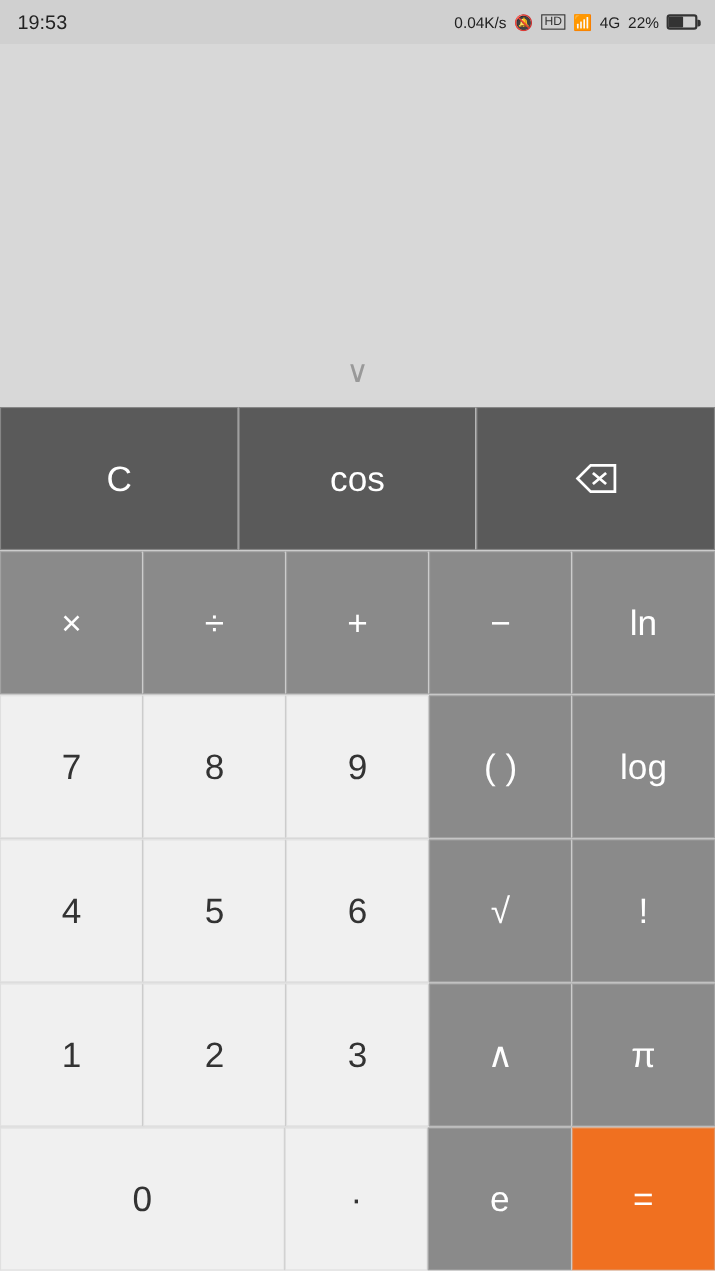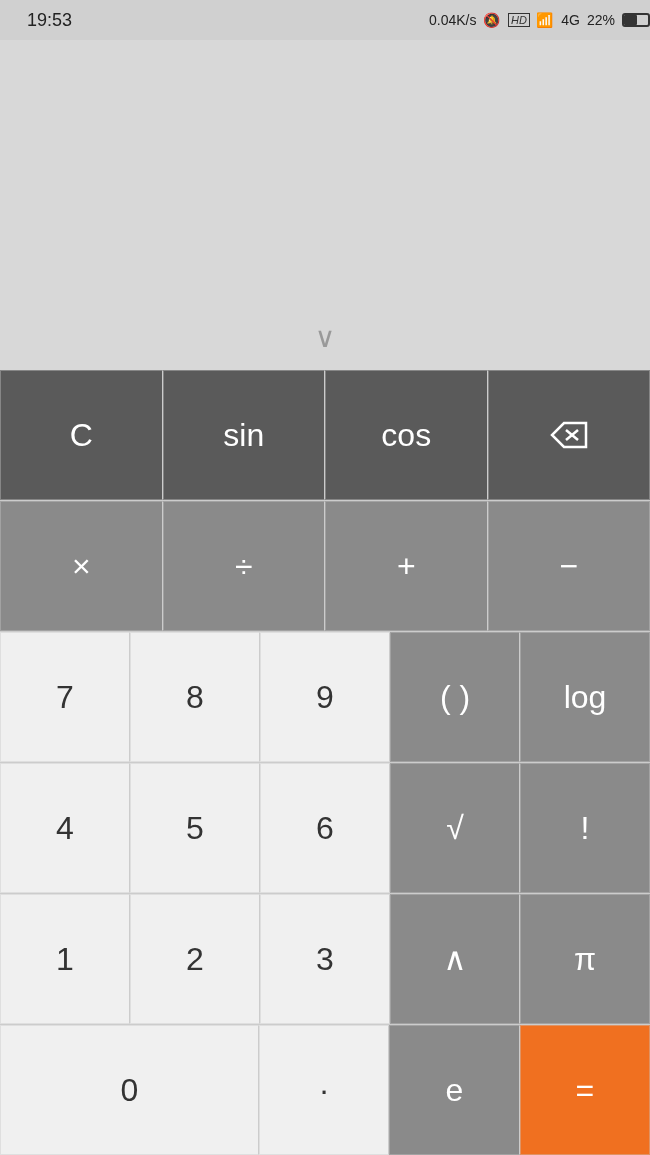--- a/index.html
+++ b/index.html
@@ -12,24 +12,23 @@
       display: flex;
       flex-direction: column;
       overflow: hidden;
     }
 
     
     .status-bar {
       display: flex;
       justify-content: space-between;
       align-items: center;
-      padding: 6px 0;
+      padding: 6px 16px;
       height: 40px;
       background: #d0d0d0;
-      margin-left: 27px;
     }
     .status-time {
       font-size: 18px;
       font-weight: 500;
       color: #222;
     }
     .status-right {
       display: flex;
       align-items: center;
       gap: 7px;
@@ -112,55 +111,55 @@
     }
   </style>
 </head>
 <body>
 
 <div class="status-bar">
   <span class="status-time">19:53</span>
   <div class="status-right">
     <span>0.04K/s</span>
     <span>🔕</span>
-    <span style="font-size:11px;border:1px solid #333;padding:0 2px;color:#333;font-style:italic;">HD</span>
+    <span style="font-size:11px;border:1px solid #333;padding:0 2px;color:#333;">HD</span>
     <span>📶</span>
     <span>4G</span>
     <span>22%</span>
     <span style="display:inline-block;width:28px;height:14px;border:2px solid #333;border-radius:3px;position:relative;vertical-align:middle;">
       <span style="display:block;width:54%;height:100%;background:#333;border-radius:1px;"></span>
       <span style="position:absolute;right:-5px;top:3px;width:3px;height:6px;background:#333;border-radius:0 2px 2px 0;"></span>
     </span>
   </div>
 </div>
 
 <div class="display-area">
   <div class="chevron-down">∨</div>
 </div>
 
 <div class="keyboard">
 
   <div class="key-row">
     <div class="key key-dark">C</div>
-    <div class="key key-dark">sin</div>
     <div class="key key-dark">cos</div>
     <div class="key key-dark">
       <svg width="38" height="28" viewBox="0 0 38 28">
         <polygon points="14,2 36,2 36,26 14,26 2,14" fill="none" stroke="#fff" stroke-width="2.5"></polygon>
         <line x1="16" y1="9" x2="28" y2="19" stroke="#fff" stroke-width="2.5"></line>
         <line x1="28" y1="9" x2="16" y2="19" stroke="#fff" stroke-width="2.5"></line>
       </svg>
     </div>
   </div>
 
   <div class="key-row">
     <div class="key key-mid">×</div>
     <div class="key key-mid">÷</div>
     <div class="key key-mid">+</div>
     <div class="key key-mid">−</div>
+    <div class="key key-mid">ln</div>
   </div>
 
   <div class="key-row">
     <div class="key key-white">7</div>
     <div class="key key-white">8</div>
     <div class="key key-white">9</div>
     <div class="key key-mid">( )</div>
     <div class="key key-mid">log</div>
   </div>
 

